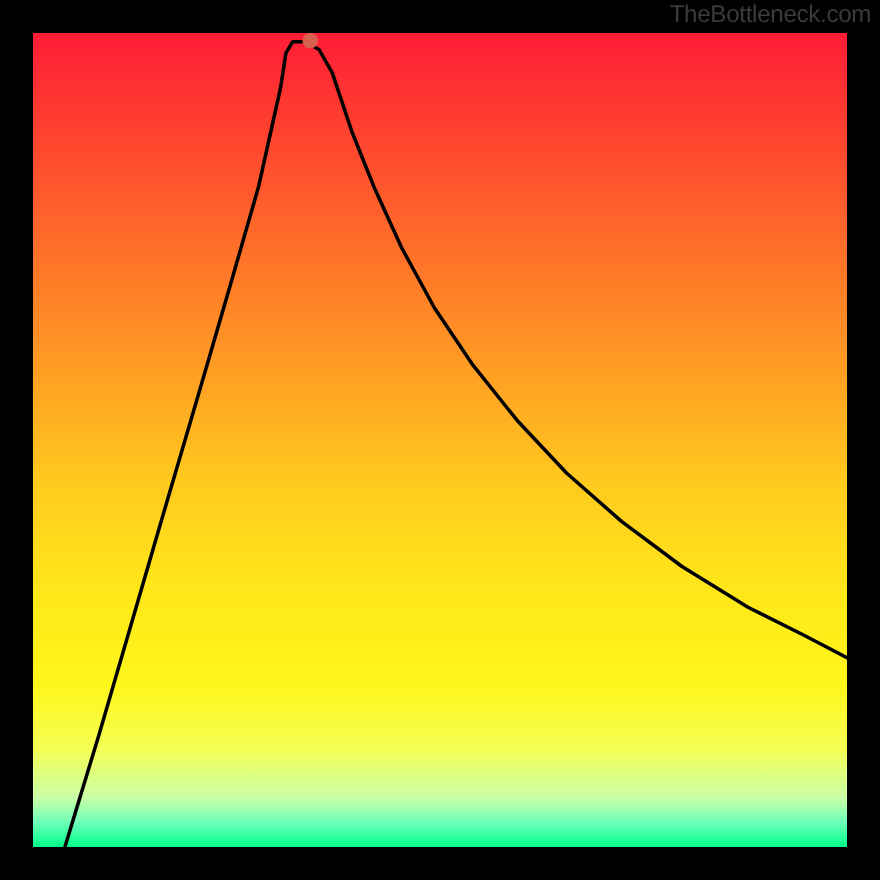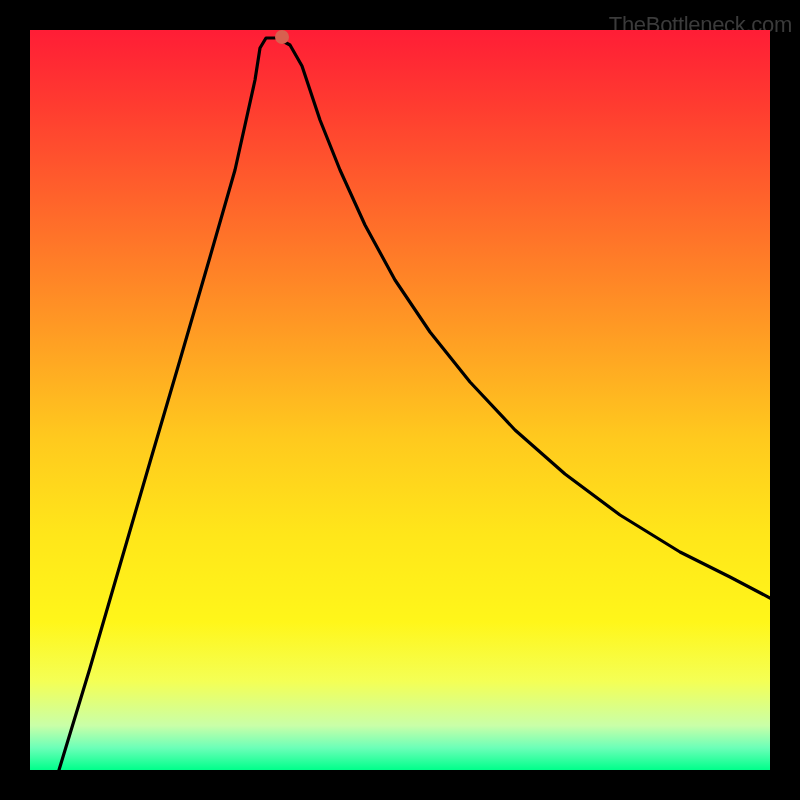--- a/index.html
+++ b/index.html
@@ -40,21 +40,21 @@
   }
   .curve-svg {
     position: absolute;
     top: 0;
     left: 0;
     width: 740px;
     height: 740px;
   }
   .watermark {
     position: absolute;
-    top: 12px;
+    top: 0;
     right: 8px;
     color: #3b3b3b;
     font-size: 22px;
     font-weight: 500;
     letter-spacing: -0.3px;
   }
   .marker {
     position: absolute;
     width: 14px;
     height: 14px;

